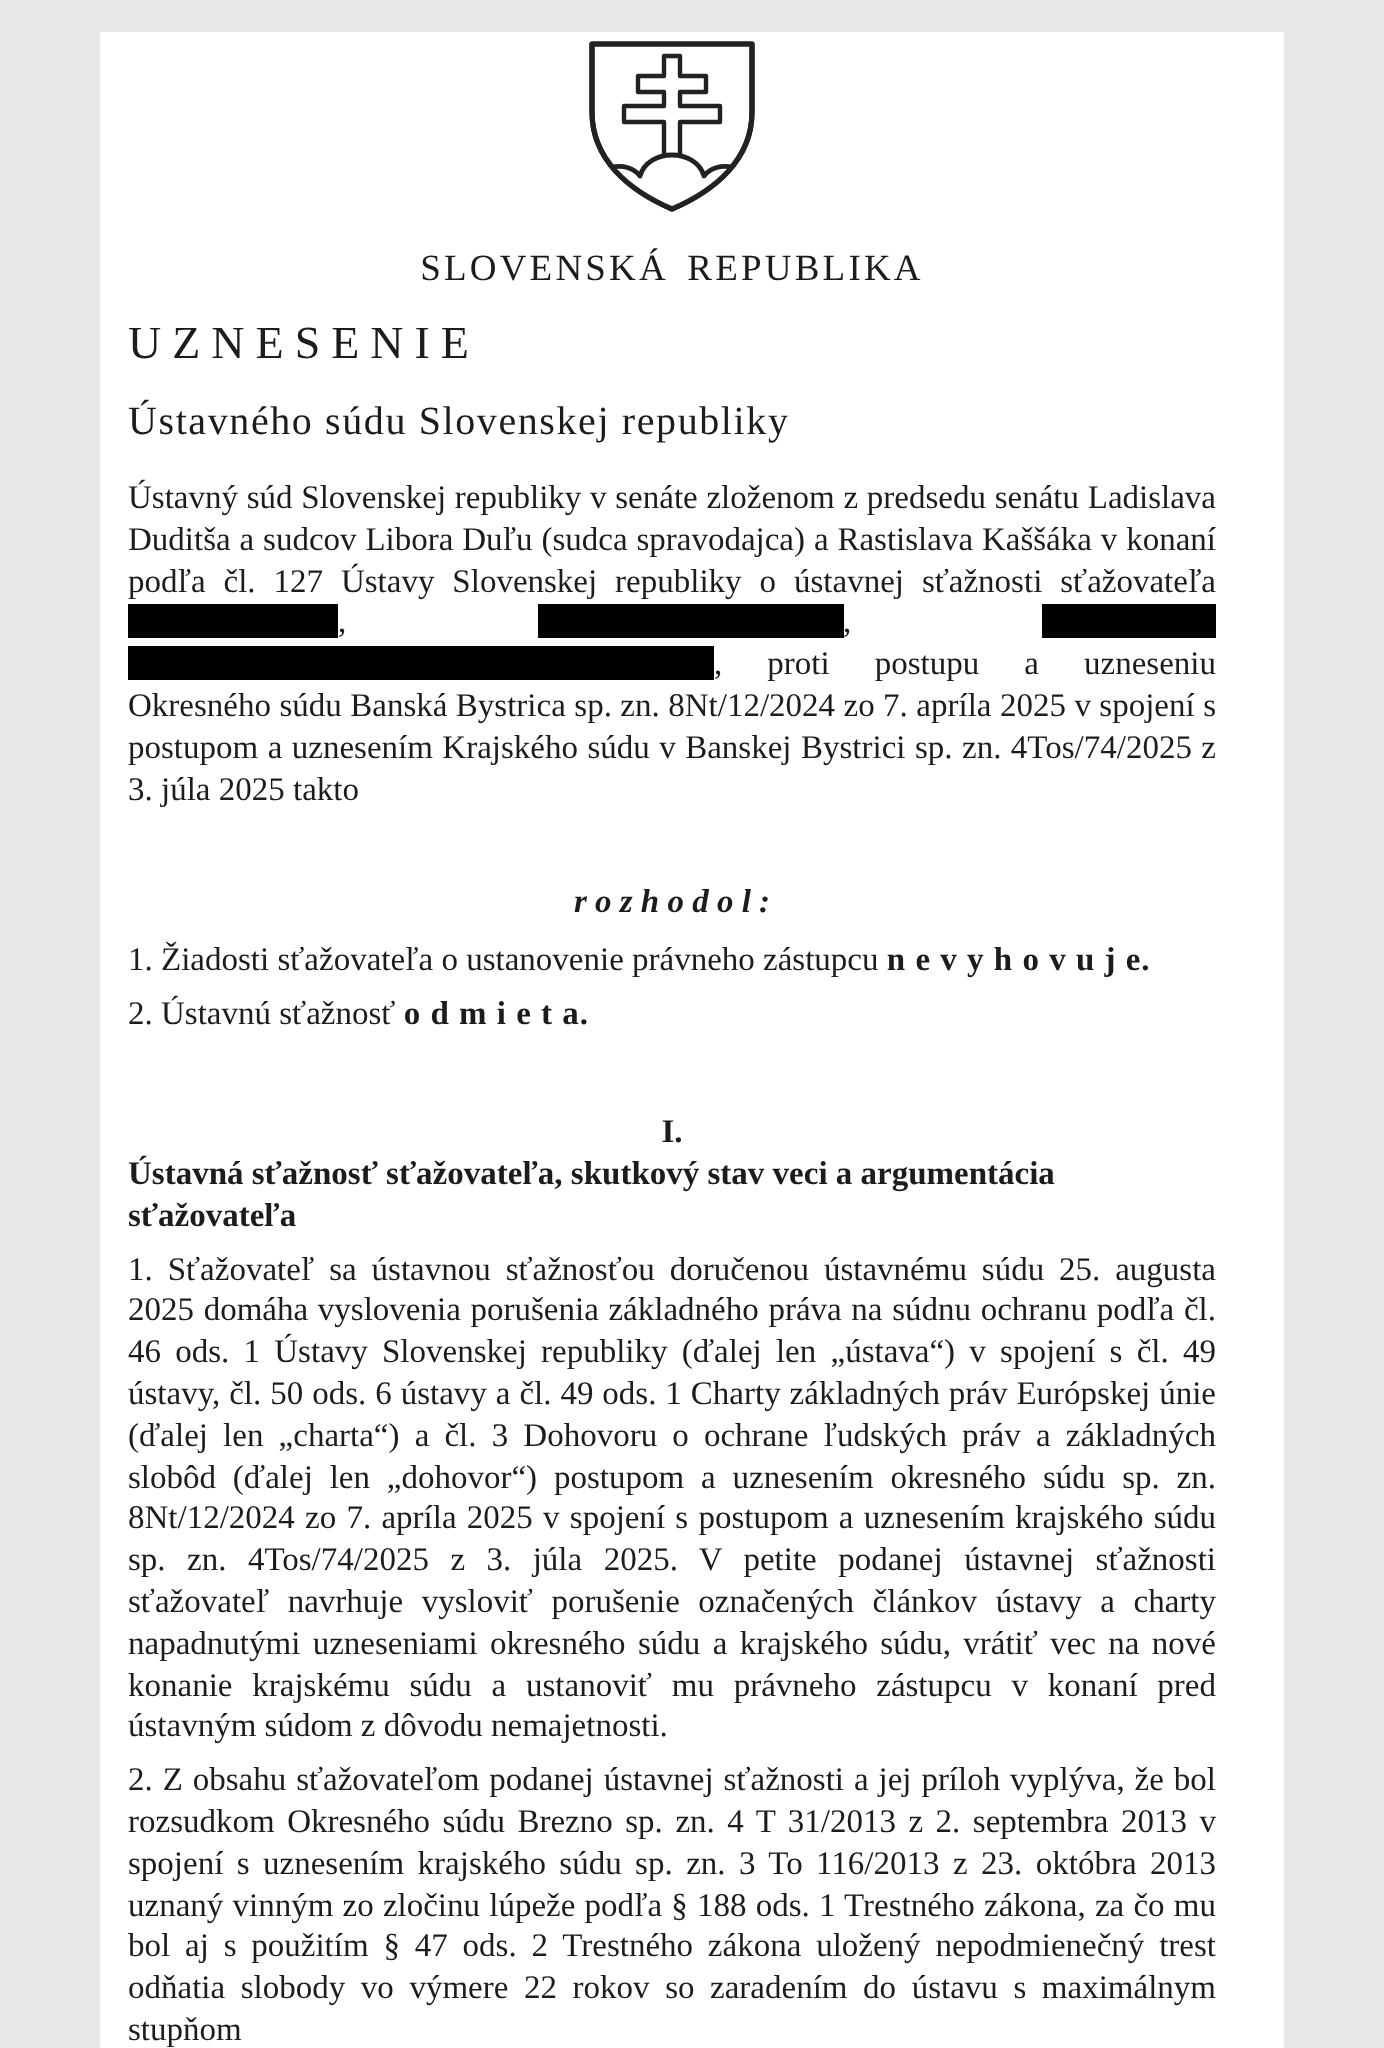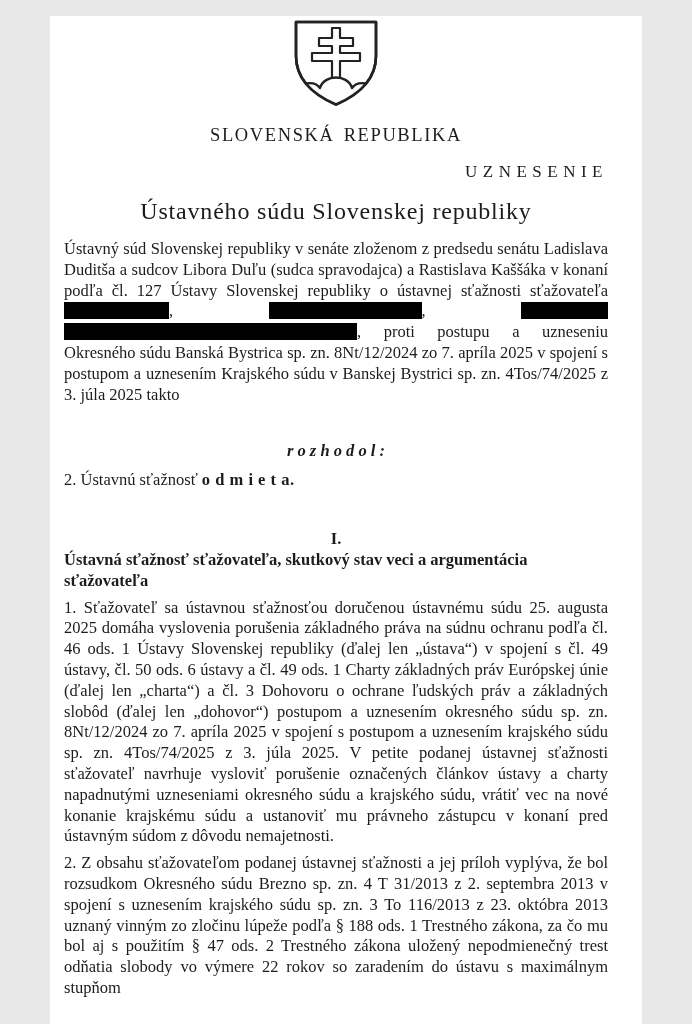--- a/index.html
+++ b/index.html
@@ -16,26 +16,26 @@
     font-size: 16.5px;
     line-height: 20.8px;
     color: #1c1c1c;
   }
   .emblem { display: block; width: 92px; height: 90px; margin: 2px auto 0; }
   .country {
     margin-top: 16px; text-align: center;
     font-size: 18.5px; line-height: 22px; letter-spacing: 1.6px; word-spacing: 3px;
   }
   .doctitle {
-    margin-top: 10px; text-align: right;
-    font-size: 17px; line-height: 31px; letter-spacing: 5.5px;
+    margin-top: 10px; text-align: left;
+    font-size: 23px; line-height: 31px; letter-spacing: 5.5px;
   }
   .issuer {
-    margin-top: 12px; text-align: center;
-    font-size: 24px; line-height: 24px; letter-spacing: 0.8px;
+    margin-top: 12px; 
+    font-size: 20px; line-height: 24px; letter-spacing: 0.8px;
   }
   .caseno { margin-top: 39px; text-align: right; }
   .para { text-align: justify; hyphens: none; }
   .intro { margin-top: 16px; }
   .ruling-heading { margin-top: 36px; text-align: center; font-weight: bold; font-style: italic; }
   .ruling-item { margin-top: 7px; text-align: left; line-height: 21px; }
   .ruling-item + .ruling-item { margin-top: 6px; }
   .reasoning-heading { margin-top: 19px; text-align: center; font-weight: bold; }
   .section-number { margin-top: 39px; text-align: center; font-weight: bold; }
   .section-title { text-align: left; font-weight: bold; }
@@ -71,20 +71,21 @@
 
   <div class="country">SLOVENSKÁ REPUBLIKA</div>
   <div class="doctitle">UZNESENIE</div>
   <div class="issuer">Ústavného súdu Slovenskej republiky</div>
 
 
   <div class="para intro">Ústavný súd Slovenskej republiky v senáte zloženom z predsedu senátu Ladislava Duditša a sudcov Libora Duľu (sudca spravodajca) a Rastislava Kaššáka v konaní podľa čl. 127 Ústavy Slovenskej republiky o ústavnej sťažnosti sťažovateľa <span class="redact" style="width: 105px;"></span>, <span class="redact" style="width: 153px;"></span>, <span class="redact" style="width: 87px;"></span> <span class="redact" style="width: 293px;"></span>, proti postupu a uzneseniu Okresného súdu Banská Bystrica sp. zn. 8Nt/12/2024 zo 7. apríla 2025 v spojení s postupom a uznesením Krajského súdu v Banskej Bystrici sp. zn. 4Tos/74/2025 z 3. júla 2025 takto</div>
 
   <div class="ruling-heading">r o z h o d o l :</div>
 
+  <div class="ruling-item">1. Žiadosti sťažovateľa o ustanovenie právneho zástupcu <b class="sb">n e v y h o v u j e.</b></div>
   <div class="ruling-item">2. Ústavnú sťažnosť <b class="sb">o d m i e t a.</b></div>
 
 
   <div class="section-number">I.</div>
   <div class="section-title">Ústavná sťažnosť sťažovateľa, skutkový stav veci a argumentácia sťažovateľa</div>
 
   <div class="para body-1">1. Sťažovateľ sa ústavnou sťažnosťou doručenou ústavnému súdu 25. augusta 2025 domáha vyslovenia porušenia základného práva na súdnu ochranu podľa čl. 46 ods. 1 Ústavy Slovenskej republiky (ďalej len „ústava“) v spojení s čl. 49 ústavy, čl. 50 ods. 6 ústavy a čl. 49 ods. 1 Charty základných práv Európskej únie (ďalej len „charta“) a čl. 3 Dohovoru o ochrane ľudských práv a základných slobôd (ďalej len „dohovor“) postupom a uznesením okresného súdu sp. zn. 8Nt/12/2024 zo 7. apríla 2025 v spojení s postupom a uznesením krajského súdu sp. zn. 4Tos/74/2025 z 3. júla 2025. V petite podanej ústavnej sťažnosti sťažovateľ navrhuje vysloviť porušenie označených článkov ústavy a charty napadnutými uzneseniami okresného súdu a krajského súdu, vrátiť vec na nové konanie krajskému súdu a ustanoviť mu právneho zástupcu v konaní pred ústavným súdom z dôvodu nemajetnosti.</div>
   <div class="para body-2">2. Z obsahu sťažovateľom podanej ústavnej sťažnosti a jej príloh vyplýva, že bol rozsudkom Okresného súdu Brezno sp. zn. 4 T 31/2013 z 2. septembra 2013 v spojení s uznesením krajského súdu sp. zn. 3 To 116/2013 z 23. októbra 2013 uznaný vinným zo zločinu lúpeže podľa § 188 ods. 1 Trestného zákona, za čo mu bol aj s použitím § 47 ods. 2 Trestného zákona uložený nepodmienečný trest odňatia slobody vo výmere 22 rokov so zaradením do ústavu s maximálnym stupňom</div>
 
 </div>

